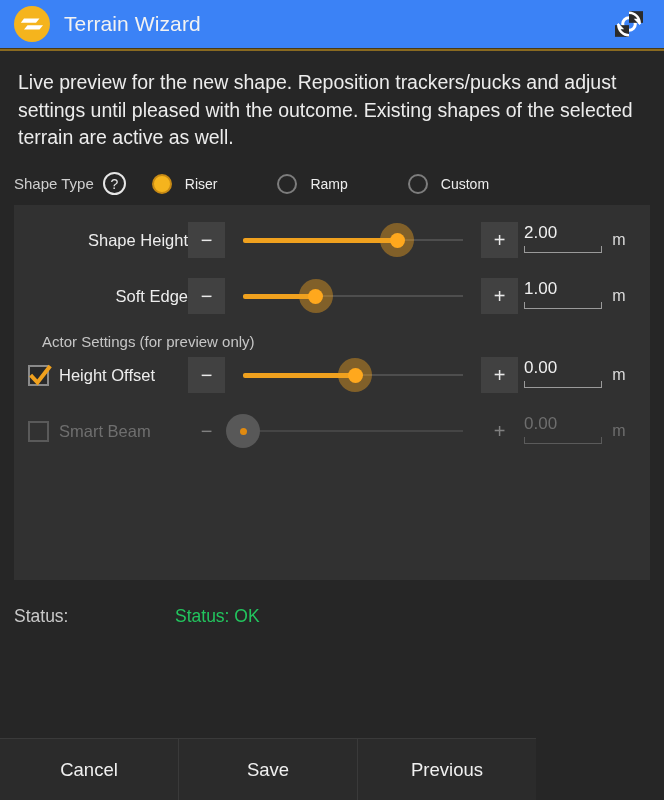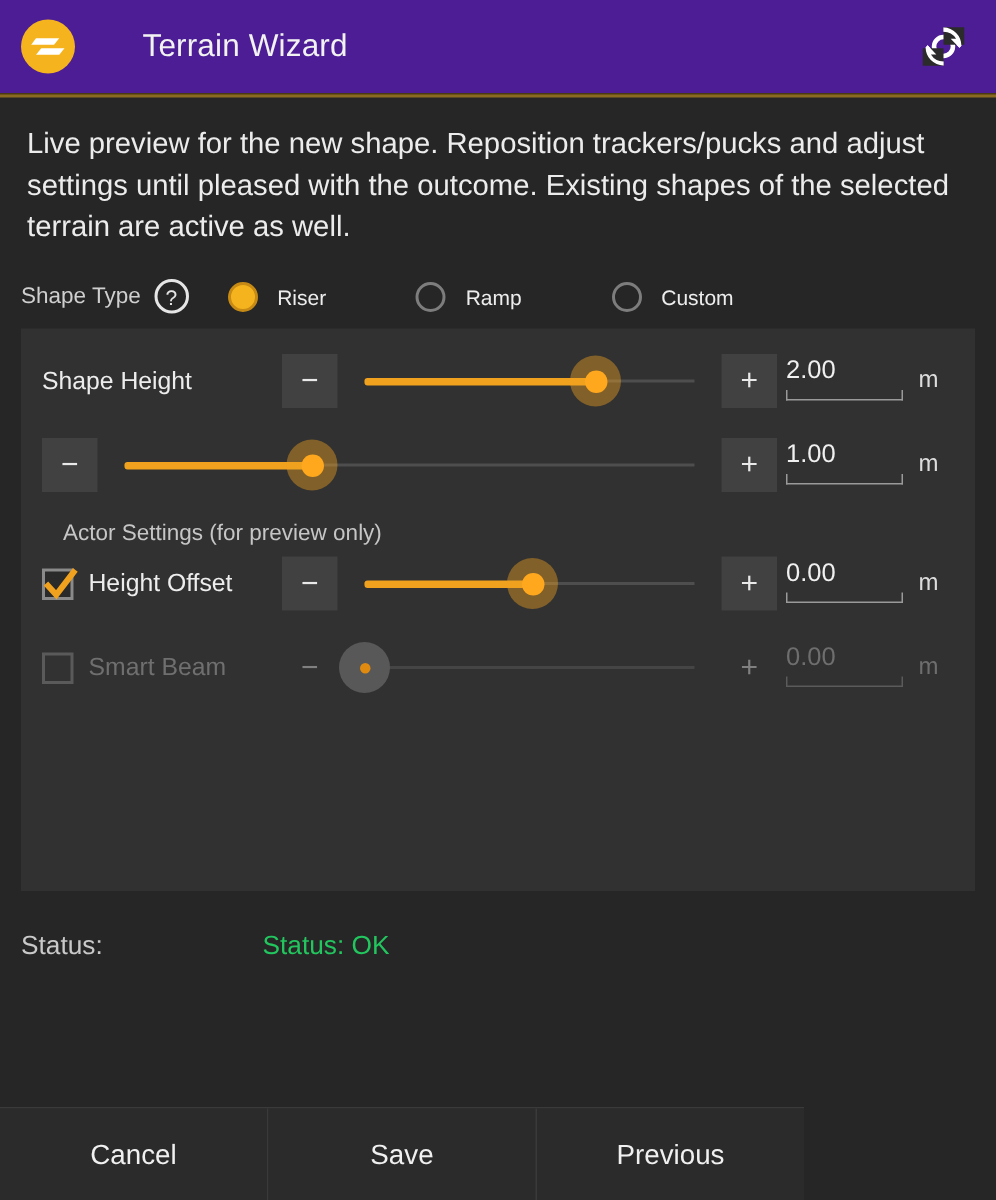--- a/index.html
+++ b/index.html
@@ -12,27 +12,26 @@
     background: #262626;
     font-family: "Liberation Sans", sans-serif;
     color: #e8e8e8;
     overflow: hidden;
     -webkit-font-smoothing: antialiased;
   }
 
   
   .header {
     position: relative;
-    height: 62px;
-    background: #4c1d95;
+    height: 48px;
+    background: #3b82f6;
     display: flex;
     align-items: center;
     padding: 0 14px;
     box-sizing: border-box;
-    gap: 31px;
   }
   .app-icon {
     width: 36px;
     height: 36px;
     border-radius: 50%;
     background: #f5b41d;
     display: flex;
     align-items: center;
     justify-content: center;
     flex: none;
@@ -143,20 +142,21 @@
     box-sizing: border-box;
   }
   .setting-row.spaced { margin-top: 10px; }
 
   .row-label {
     font-size: 16.5px;
     color: #ededed;
     width: 160px;
     flex: none;
     white-space: nowrap;
+    text-align: right;
   }
   .row-label.with-check {
     width: auto;
     margin-left: 10px;
   }
   .row-label.disabled { color: #6f6f6f; }
 
   .check-wrap {
     width: 160px;
     flex: none;
@@ -384,20 +384,21 @@
     </div>
     <span class="step-btn">+</span>
     <div class="value-box">
       <span class="value-text">2.00</span>
       <div class="value-underline"></div>
     </div>
     <span class="unit">m</span>
   </div>
 
   <div class="setting-row spaced">
+    <span class="row-label">Soft Edge</span>
     <span class="step-btn">−</span>
     <div class="slider">
       <div class="track"></div>
       <div class="fill" style="width:33%"></div>
       <div class="halo" style="left:33%"></div>
       <div class="knob" style="left:33%"></div>
     </div>
     <span class="step-btn">+</span>
     <div class="value-box">
       <span class="value-text">1.00</span>

